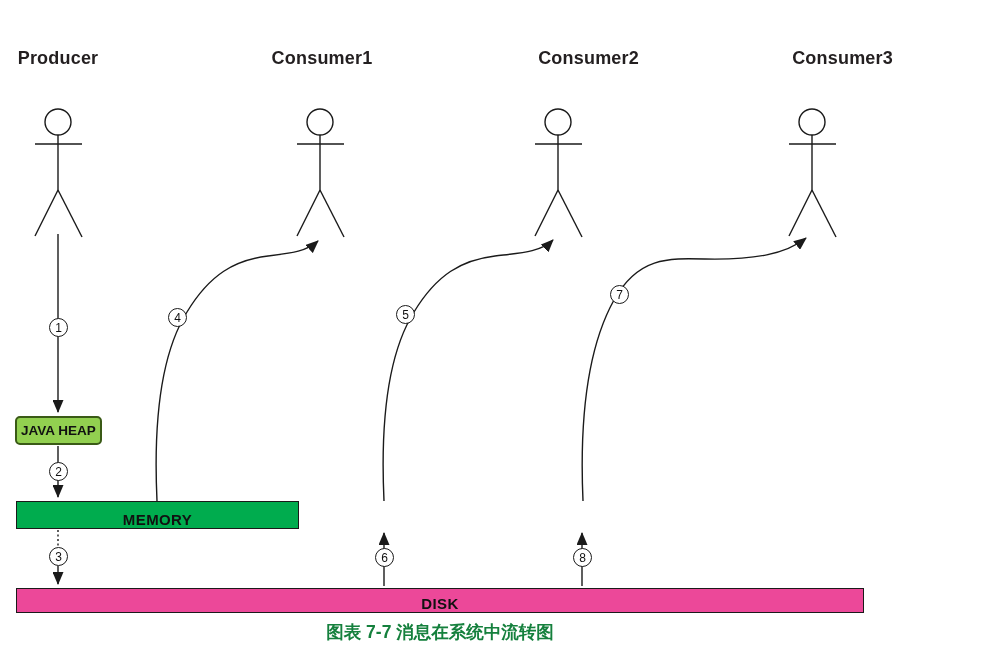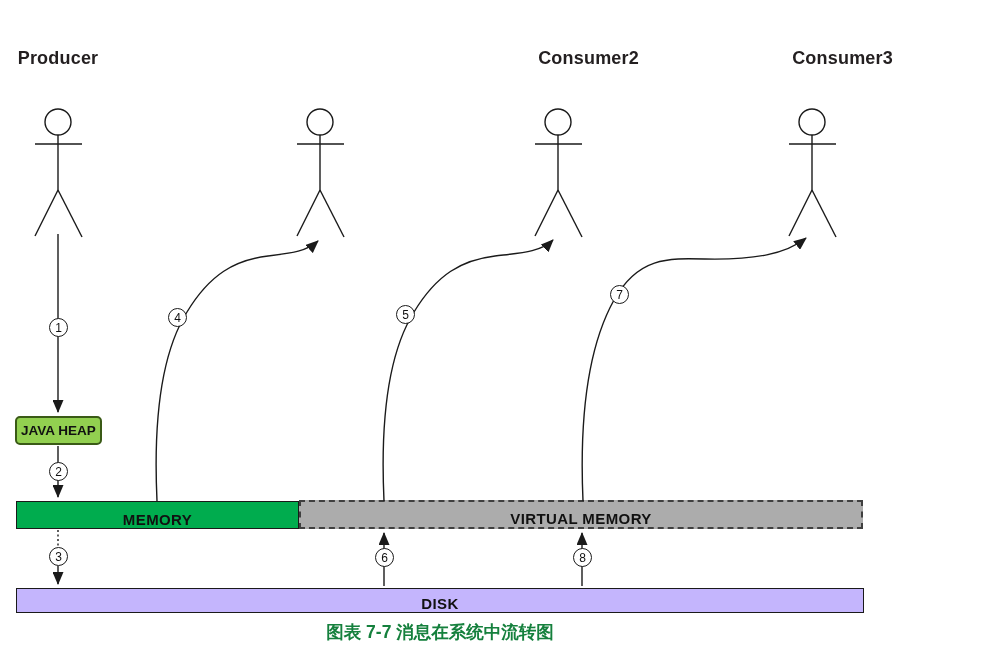--- a/index.html
+++ b/index.html
@@ -47,21 +47,21 @@
   }
   .bar.vmemory {
     left: 299px; top: 500px;
     width: 564px; height: 29px;
     background: #ACACAC;
     border: 2px dashed #3f3f3f;
   }
   .bar.disk {
     left: 16px; top: 588px;
     width: 848px; height: 25px;
-    background: #c4b5fd;
+    background: #ec4899;
     border: 1.5px solid #1a1a1a;
   }
   .heap-box {
     position: absolute;
     left: 15px; top: 416px;
     width: 87px; height: 29px;
     background: #92D050;
     border: 2px solid #3A5A16;
     border-radius: 5px;
     display: flex;
@@ -95,31 +95,29 @@
     color: #15803d;
     z-index: 2;
   }
 </style>
 </head>
 <body>
 
 <div class="stage">
 
   <div class="actor-label" style="left:-22px;">Producer</div>
+  <div class="actor-label" style="left:242px;">Consumer1</div>
   <div class="actor-label" style="left:479px;text-align:right;">Consumer2</div>
   <div class="actor-label" style="left:733px;text-align:right;">Consumer3</div>
 
   <div class="heap-box">
     <span>JAVA HEAP</span>
   </div>
   <div class="bar memory">
     <span>MEMORY</span>
-  </div>
-  <div class="bar vmemory">
-    <span>VIRTUAL MEMORY</span>
   </div>
   <div class="bar disk">
     <span>DISK</span>
   </div>
 
   <svg class="layer-svg" width="987" height="648" viewBox="0 0 987 648">
     <defs>
       <marker id="ah" markerUnits="userSpaceOnUse" markerWidth="14" markerHeight="11" refX="12" refY="5.5" orient="auto">
         <path d="M0,0 L13,5.5 L0,11 Z" fill="#1a1a1a"></path>
       </marker>

